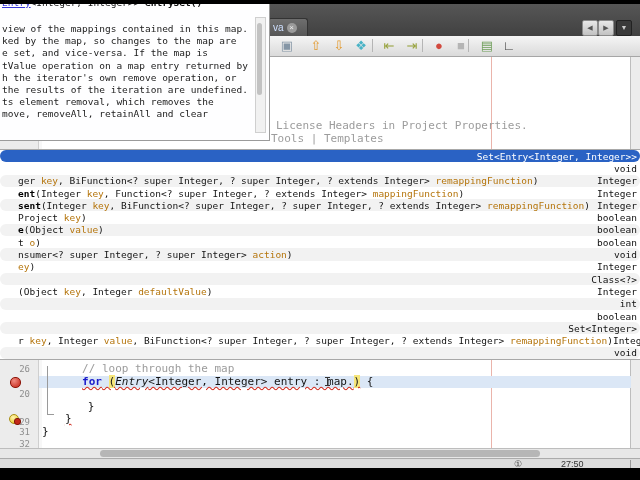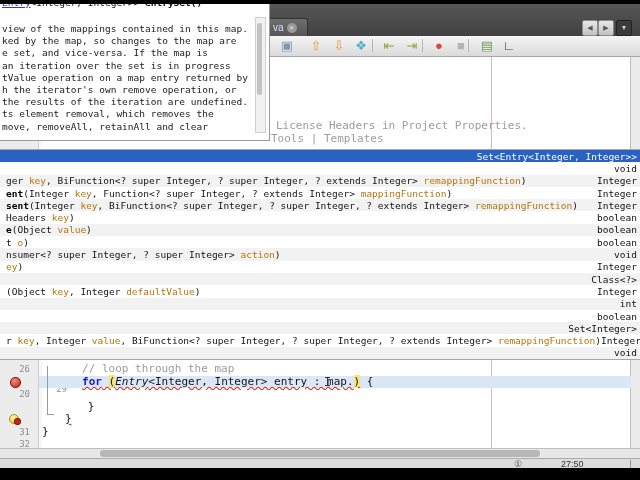--- a/index.html
+++ b/index.html
@@ -75,25 +75,25 @@
   .docline{white-space:pre;font-family:"DejaVu Sans Mono",monospace;font-size:9.5px;
            line-height:12.2px;color:#1b1b1b;}
   #docscroll{position:absolute;right:3px;top:16px;width:9px;height:114px;background:#f1f1f1;
              border:1px solid #cfcfcf;}
   #docthumb{position:absolute;left:1px;top:5px;width:5px;height:72px;background:#c2c2c2;border-radius:3px;}
 
   
   #completion{position:absolute;left:0;top:149px;width:640px;height:209px;z-index:20;
               background:#fff;border-top:1px solid #a8a8a8;border-bottom:1px solid #a8a8a8;overflow:hidden;}
   .crow{display:flex;height:12.3px;align-items:center;white-space:pre;
-        font-family:"DejaVu Sans Mono",monospace;font-size:9.5px;color:#141414;}
+        font-family:"DejaVu Sans Mono",monospace;font-size:9.5px;color:#141414;border-radius:6px;}
   .crow.alt{background:#f2f2f2;}
   .crow.sel{background:#2a62c4;color:#fff;}
   .crow.sel .ret{color:#fff;}
-  .cleft{flex:0 0 auto;padding-left:6px;}
+  .cleft{flex:0 0 auto;padding-left:18px;}
   .ret{flex:0 0 auto;margin-left:auto;padding-right:3px;color:#111;}
   .sg-p{color:#141414;} .sg-n{color:#b5750c;} .sg-b{color:#000;font-weight:bold;}
 
   .bar{position:absolute;left:0;width:640px;background:#000;z-index:30;}
   #topbar{top:0;height:4px;} #botbar{top:468px;height:12px;}
 </style>
 </head>
 <body>
 
 <div id="screen">
@@ -121,21 +121,21 @@
         <span class="tbi" style="left: 478px; color: rgb(111, 158, 90);">▤</span>
         <span class="tbi" style="left: 500px; color: rgb(63, 63, 63);">∟</span>
       </div>
 
     <div id="editor">
       <div id="gutter">
           <div class="gnum" style="top: 93px;">8</div>
           <div class="gnum" style="top: 306px;">26</div>
           <span class="gicon-error" style="top: 319.5px;"></span>
           <div class="gnum" style="top: 331px;">20</div>
-          <div class="gnum" style="top: 326px; margin-left: 37px;">29</div>
+          <div class="gnum" style="top: 359px;">29</div>
           <span class="gicon-bulb" style="top: 357px;"></span>
           <div class="gnum" style="top: 368.5px;">31</div>
           <div class="gnum" style="top: 381px;">32</div>
         </div>
       <div id="foldmargin"></div>
       <div id="margin-line"></div>
       <div id="vscroll"></div>
       <div id="caret-row" style="top: 318.5px;"></div>
       <div id="upper-code">
           <div class="frag sg-comment" style="left: 276px; top: 62px;">License Headers in Project Properties.</div>
@@ -165,39 +165,38 @@
       <span id="status-sep"></span>
     </div>
   </div>
 
   <div id="docpopup">
     <div id="docsig"><span class="link">Entry</span><span>&lt;Integer, Integer&gt;&gt; </span><span class="sigmethod">entrySet()</span></div>
     <div id="docbody">
         <div class="docline">view of the mappings contained in this map.</div>
         <div class="docline">ked by the map, so changes to the map are</div>
         <div class="docline">e set, and vice-versa. If the map is</div>
-        <div class="docline">an iteration over the set is in progress</div>
         <div class="docline">tValue operation on a map entry returned by</div>
         <div class="docline">h the iterator's own remove operation, or</div>
         <div class="docline">the results of the iteration are undefined.</div>
         <div class="docline">ts element removal, which removes the</div>
         <div class="docline">move, removeAll, retainAll and clear</div>
       </div>
     <div id="docscroll">
       <div id="docthumb"></div>
     </div>
   </div>
 
   <div id="completion">
       <div class="crow sel"><span class="cleft"></span><span class="ret">Set&lt;Entry&lt;Integer, Integer&gt;&gt;</span></div>
       <div class="crow"><span class="cleft"></span><span class="ret">void</span></div>
       <div class="crow alt"><span class="cleft"><span class="sg-p">ger </span><span class="sg-n">key</span><span class="sg-p">, BiFunction&lt;? super Integer, ? super Integer, ? extends Integer&gt; </span><span class="sg-n">remappingFunction</span><span class="sg-p">)</span></span><span class="ret">Integer</span></div>
       <div class="crow"><span class="cleft"><span class="sg-b">ent</span><span class="sg-p">(Integer </span><span class="sg-n">key</span><span class="sg-p">, Function&lt;? super Integer, ? extends Integer&gt; </span><span class="sg-n">mappingFunction</span><span class="sg-p">)</span></span><span class="ret">Integer</span></div>
       <div class="crow alt"><span class="cleft"><span class="sg-b">sent</span><span class="sg-p">(Integer </span><span class="sg-n">key</span><span class="sg-p">, BiFunction&lt;? super Integer, ? super Integer, ? extends Integer&gt; </span><span class="sg-n">remappingFunction</span><span class="sg-p">)</span></span><span class="ret">Integer</span></div>
-      <div class="crow"><span class="cleft"><span class="sg-p">Headers </span><span class="sg-n">key</span><span class="sg-p">)</span></span><span class="ret">boolean</span></div>
+      <div class="crow"><span class="cleft"><span class="sg-p">Project </span><span class="sg-n">key</span><span class="sg-p">)</span></span><span class="ret">boolean</span></div>
       <div class="crow alt"><span class="cleft"><span class="sg-b">e</span><span class="sg-p">(Object </span><span class="sg-n">value</span><span class="sg-p">)</span></span><span class="ret">boolean</span></div>
       <div class="crow"><span class="cleft"><span class="sg-p">t </span><span class="sg-n">o</span><span class="sg-p">)</span></span><span class="ret">boolean</span></div>
       <div class="crow alt"><span class="cleft"><span class="sg-p">nsumer&lt;? super Integer, ? super Integer&gt; </span><span class="sg-n">action</span><span class="sg-p">)</span></span><span class="ret">void</span></div>
       <div class="crow"><span class="cleft"><span class="sg-n">ey</span><span class="sg-p">)</span></span><span class="ret">Integer</span></div>
       <div class="crow alt"><span class="cleft"></span><span class="ret">Class&lt;?&gt;</span></div>
       <div class="crow"><span class="cleft"><span class="sg-p">(Object </span><span class="sg-n">key</span><span class="sg-p">, Integer </span><span class="sg-n">defaultValue</span><span class="sg-p">)</span></span><span class="ret">Integer</span></div>
       <div class="crow alt"><span class="cleft"></span><span class="ret">int</span></div>
       <div class="crow"><span class="cleft"></span><span class="ret">boolean</span></div>
       <div class="crow alt"><span class="cleft"></span><span class="ret">Set&lt;Integer&gt;</span></div>
       <div class="crow"><span class="cleft"><span class="sg-p">r </span><span class="sg-n">key</span><span class="sg-p">, Integer </span><span class="sg-n">value</span><span class="sg-p">, BiFunction&lt;? super Integer, ? super Integer, ? extends Integer&gt; </span><span class="sg-n">remappingFunction</span><span class="sg-p">)</span></span><span class="ret">Integer</span></div>

